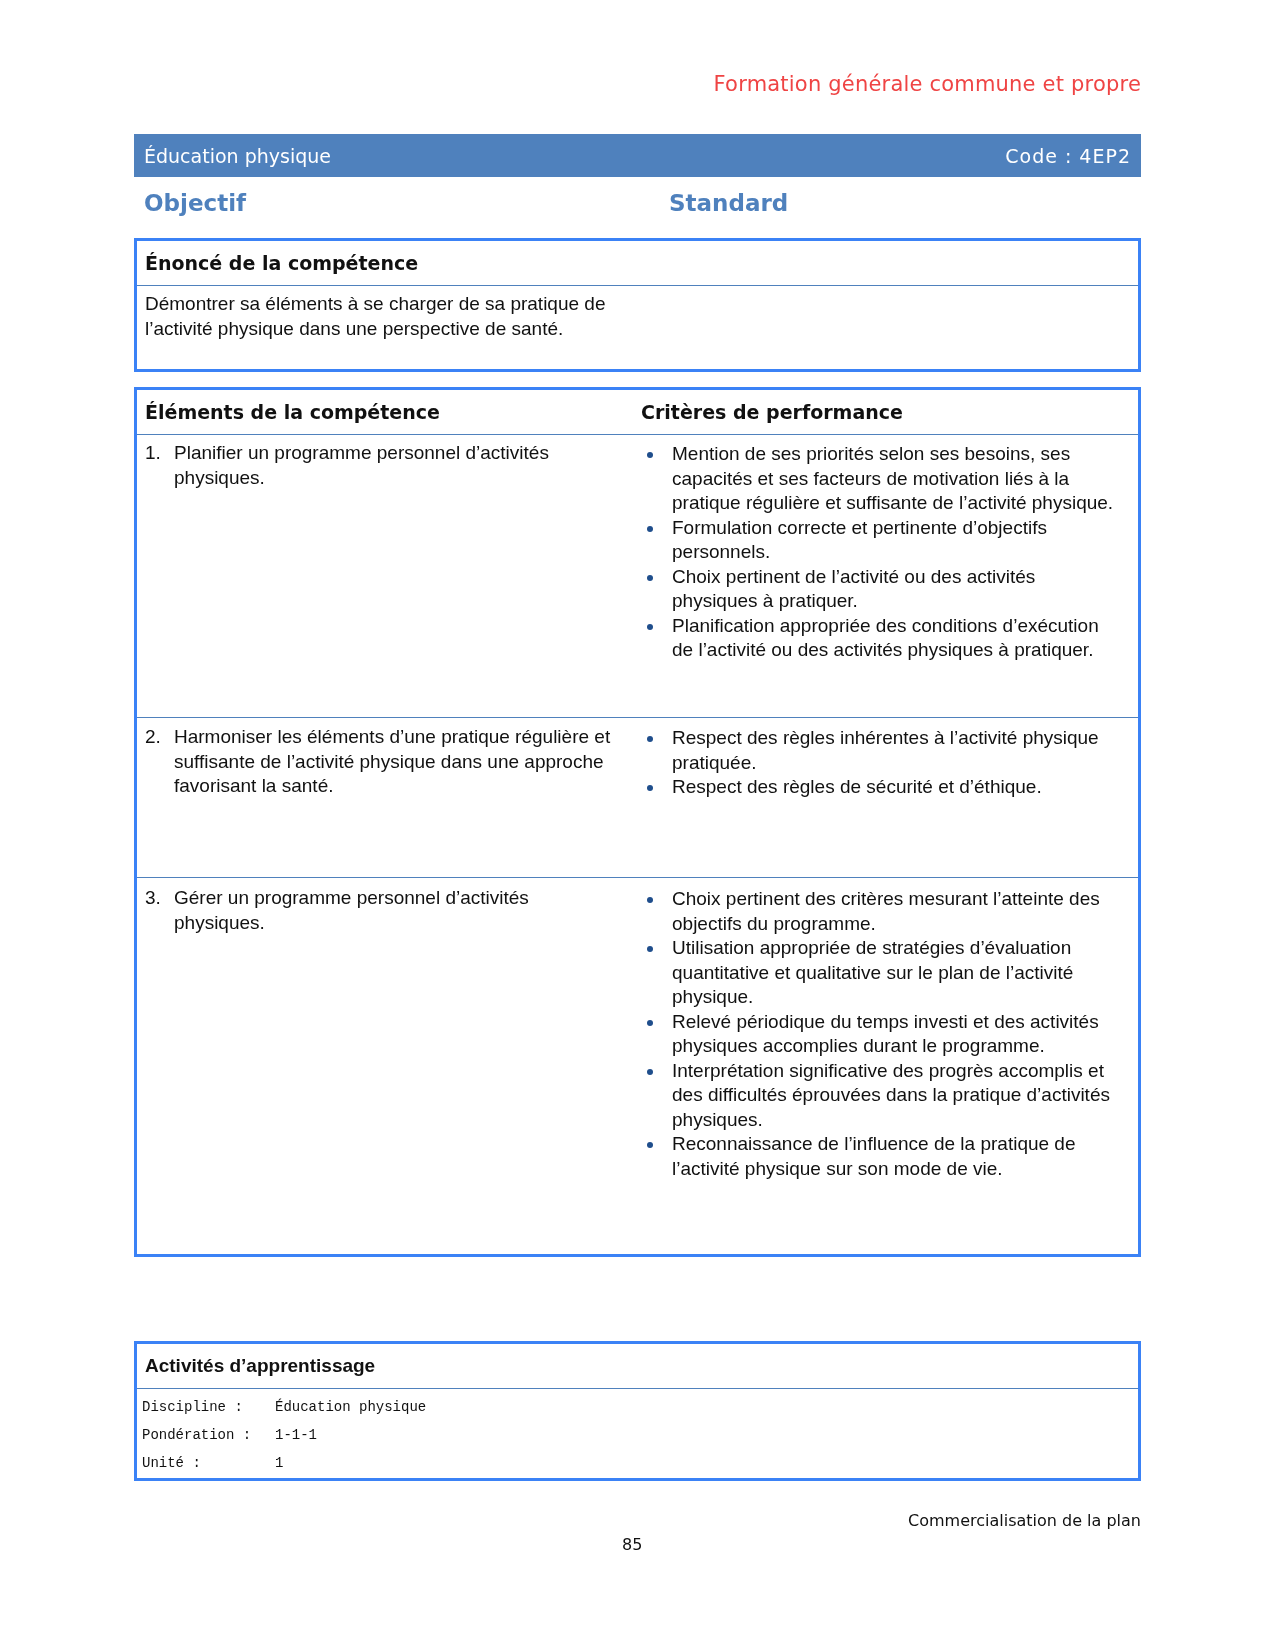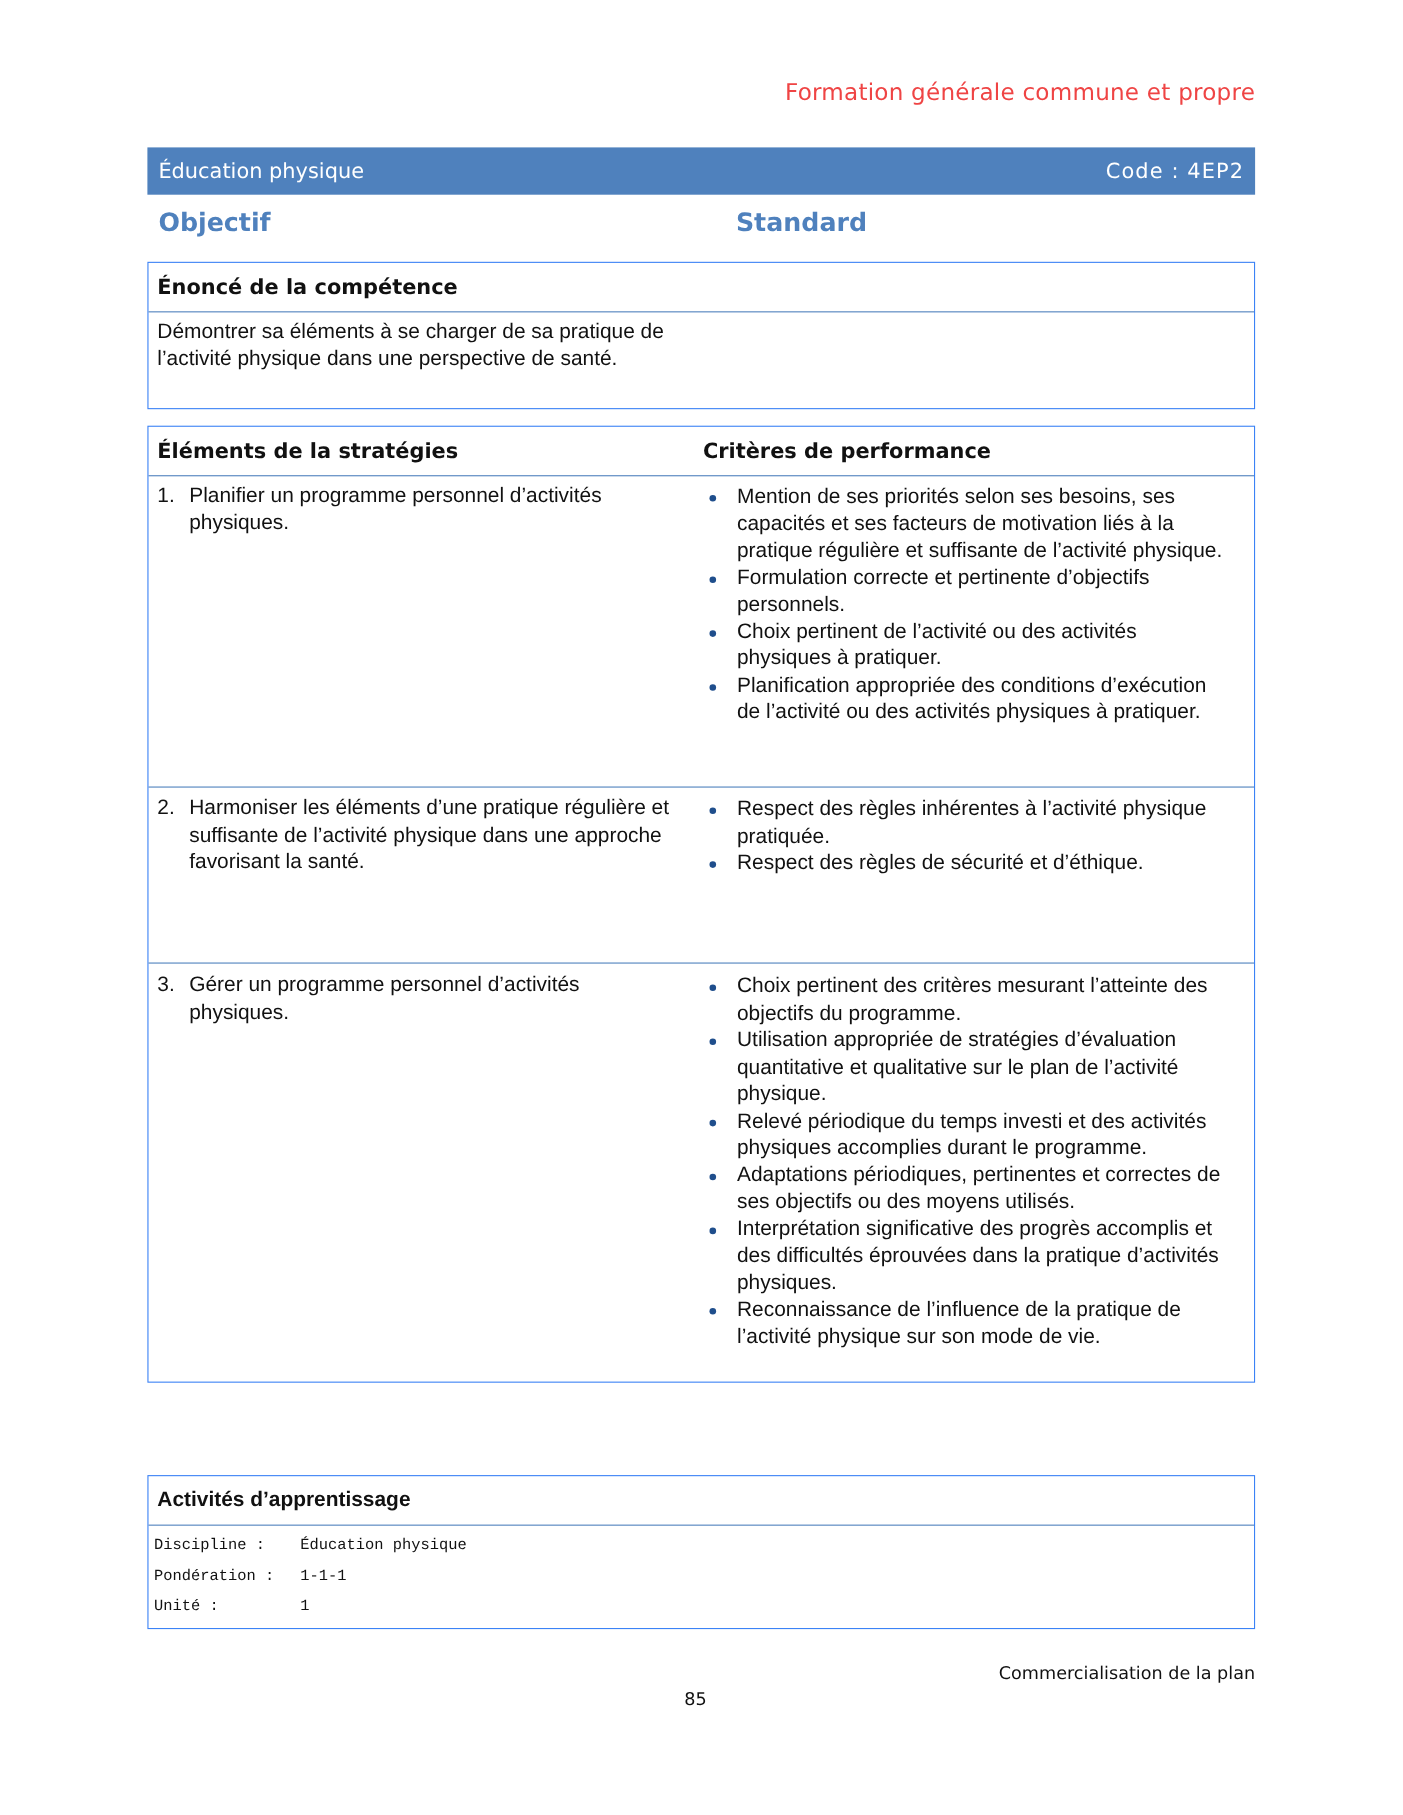--- a/index.html
+++ b/index.html
@@ -7,21 +7,21 @@
          font-family: "DejaVu Sans", sans-serif; color: #111; }
   .page-header { position: absolute; right: 134px; top: 72px; font-size: 21px;
          color: #ef4444; letter-spacing: 0.2px; }
   .title-bar { position: absolute; left: 134px; top: 134px; width: 1007px; height: 43px;
          background: #4f81bd; color: #fff; display: flex; justify-content: space-between;
          align-items: center; font-size: 19px; padding: 0 10px; box-sizing: border-box; }
   .title-bar .code { letter-spacing: 1px; }
   .heading-row { position: absolute; top: 190px; left: 144px; width: 997px; font-size: 23px;
          font-weight: bold; color: #4f81bd; }
   .heading-row span { position: absolute; }
-  .box { position: absolute; left: 134px; width: 1007px; border: 1px solid #3b82f6;
+  .box { position: absolute; left: 134px; width: 1007px; border: 3px solid #3b82f6;
          box-sizing: border-box; }
   .box .hdr { font-weight: bold; font-size: 19px; padding: 0 8px; height: 44px;
          display: flex; align-items: center; border-bottom: 1px solid #4f81bd; }
   .txt { font-size: 19px; line-height: 24.5px; font-family: "Liberation Sans", sans-serif; }
   .dj { font-family: "DejaVu Sans", sans-serif; font-size: 18px; }
   #box1 { top: 238px; height: 134px; }
   #box1 .body { padding: 6px 8px 0 8px; width: 470px; }
   #box2 { top: 387px; height: 870px; }
   #box2 .hdr { padding: 0; }
   #box2 .hdr span { position: absolute; }
@@ -55,21 +55,21 @@
   <span style="left:525px">Standard</span>
 </div>
 
 <div class="box" id="box1">
   <div class="hdr dj">Énoncé de la compétence</div>
   <div class="body txt">Démontrer sa éléments à se charger de sa pratique de l’activité physique dans une perspective de santé.</div>
 </div>
 
 <div class="box" id="box2">
   <div class="hdr dj">
-    <span style="left:8px">Éléments de la stratégies</span>
+    <span style="left:8px">Éléments de la compétence</span>
     <span style="left:504px">Critères de performance</span>
   </div>
 
   <div class="row txt" style="top:43px;height:284px;border-top:none">
     <div class="el" style="top:8px">
       <span class="num">1.</span>
       <span class="t">Planifier un programme personnel d’activités physiques.</span>
     </div>
     <ul class="crit" style="top:9px">
       <li>Mention de ses priorités selon ses besoins, ses capacités et ses facteurs de motivation liés à la pratique régulière et suffisante de l’activité physique.</li>
@@ -92,21 +92,20 @@
 
   <div class="row txt" style="top:487px;height:377px">
     <div class="el" style="top:8px">
       <span class="num">3.</span>
       <span class="t">Gérer un programme personnel d’activités physiques.</span>
     </div>
     <ul class="crit" style="top:9px">
       <li>Choix pertinent des critères mesurant l’atteinte des objectifs du programme.</li>
       <li>Utilisation appropriée de stratégies d’évaluation quantitative et qualitative sur le plan de l’activité physique.</li>
       <li>Relevé périodique du temps investi et des activités physiques accomplies durant le programme.</li>
-      <li>Adaptations périodiques, pertinentes et correctes de ses objectifs ou des moyens utilisés.</li>
       <li>Interprétation significative des progrès accomplis et des difficultés éprouvées dans la pratique d’activités physiques.</li>
       <li>Reconnaissance de l’influence de la pratique de l’activité physique sur son mode de vie.</li>
     </ul>
   </div>
 </div>
 
 <div class="box" id="box3">
   <div class="hdr" style="font-family:'Liberation Sans',sans-serif">Activités d’apprentissage</div>
   <div class="body">
     <div class="kv">

